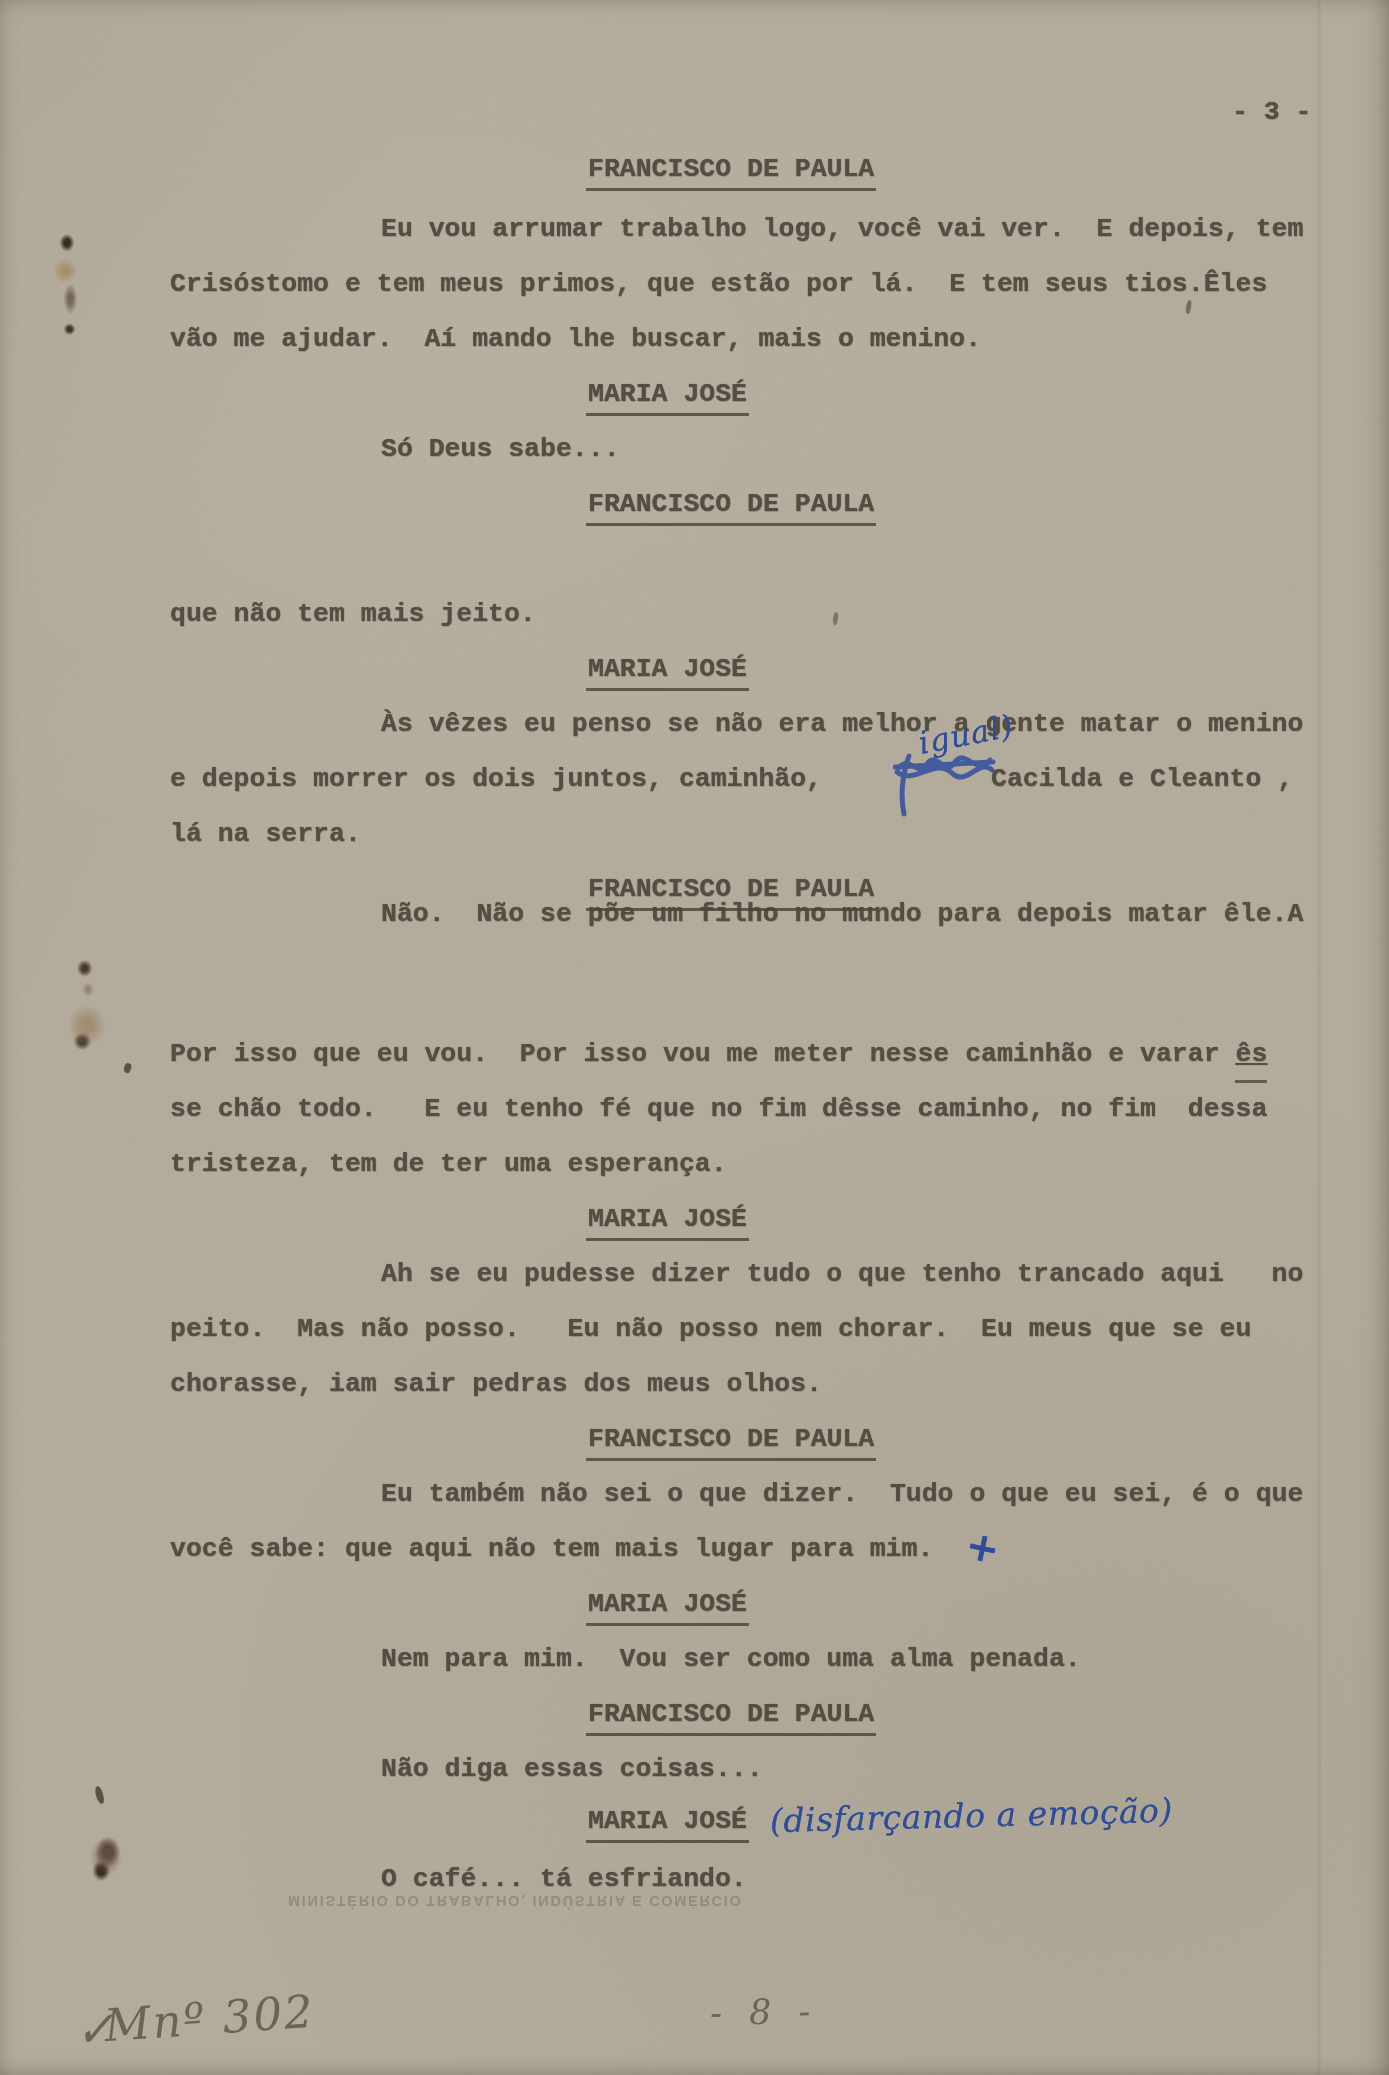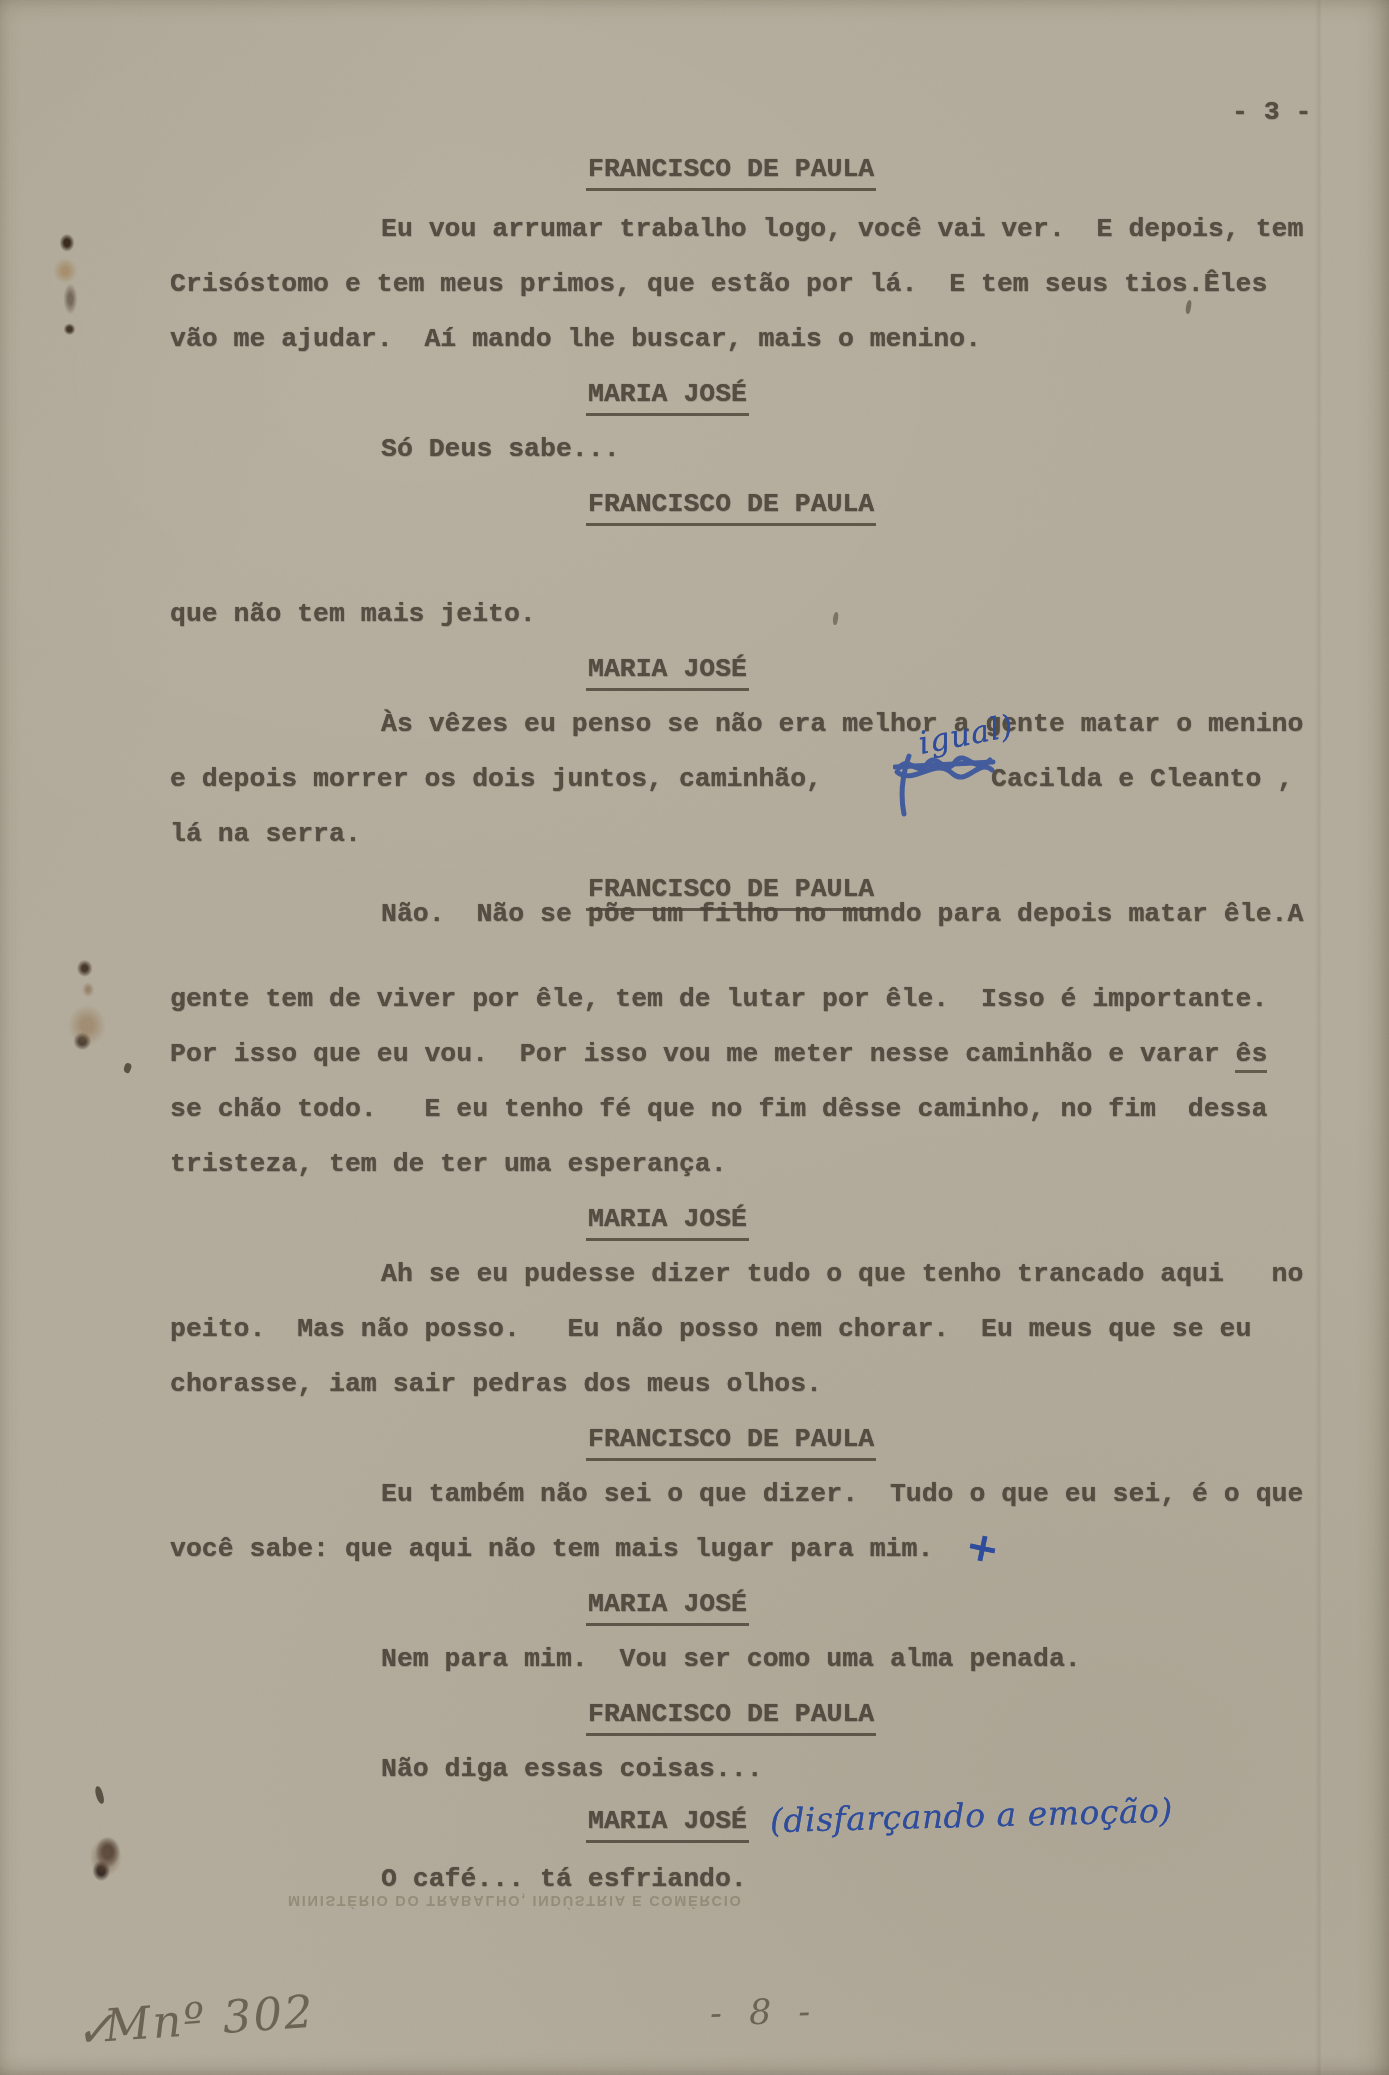--- a/index.html
+++ b/index.html
@@ -19,21 +19,21 @@
     background:linear-gradient(to right, rgba(0,0,0,0), rgba(70,62,50,.12) 45%, rgba(255,255,240,.07) 75%, rgba(0,0,0,0));
     filter:blur(1.2px);}
   
   .t{position:absolute;left:170px;white-space:pre;
     font-family:"Liberation Mono","DejaVu Sans Mono",monospace;
     font-weight:700;font-size:26.5px;line-height:34px;color:#4d463b;opacity:.92;
     text-shadow:0 0 1px rgba(70,60,48,.8), .5px .5px 0 rgba(70,60,48,.22);}
   .ind{left:361px;margin-left:20px;}
   .hd{left:586px;}
   .hl{display:inline-block;border-bottom:3px solid rgba(72,63,50,.85);padding:0 2px 2px 2px;}
-  .u{border-bottom:3px solid rgba(72,63,50,.8);padding-bottom:1px;}
+  .u{border-bottom:3px solid rgba(72,63,50,.8);padding-bottom:11px;text-decoration:underline;}
   
   .pen{position:absolute;font-family:"DejaVu Serif",serif;font-style:italic;color:#2e4d9d;
     text-shadow:0 0 .6px rgba(46,77,157,.75);}
   .igual{font-size:31px;transform:rotate(-11deg);letter-spacing:1px;}
   .plus{font-size:40px;transform:rotate(12deg);font-family:"DejaVu Sans",sans-serif;font-style:normal;font-weight:700;}
   .stage{font-size:33px;transform:rotate(-1.5deg);letter-spacing:.5px;}
   .scribble{position:absolute;}
   
   .pencil{position:absolute;font-family:"DejaVu Serif",serif;font-style:italic;color:#6d6456;}
   .arch{font-size:45px;transform:rotate(-4deg);letter-spacing:2px;}
@@ -92,21 +92,20 @@
       <path d="M2,19 L100,14"></path>
       <path d="M16,8 C9,28 7,46 11,66"></path>
     </g>
   </svg>
   <div class="t" style="left:991px;top:762px">Cacilda e Cleanto ,</div>
   <div class="pen igual" style="left:918px;top:716px">igual)</div>
   <div class="t" style="top:817px">lá na serra.</div>
 
   <div class="t hd" style="top:872px"><span class="hl">FRANCISCO DE PAULA</span></div>
   <div class="t ind" style="top:897px">Não.  Não se põe um filho no mundo para depois matar êle.A</div>
-  <div class="t" style="top:982px">gente tem de viver por êle, tem de lutar por êle.  Isso é importante.</div>
   <div class="t" style="top:1037px"><span>Por isso que eu vou.  Por isso vou me meter nesse caminhão e varar </span><span class="u">ês</span></div>
   <div class="t" style="top:1092px">se chão todo.   E eu tenho fé que no fim dêsse caminho, no fim  dessa</div>
   <div class="t" style="top:1147px">tristeza, tem de ter uma esperança.</div>
 
   <div class="t hd" style="top:1202px"><span class="hl">MARIA JOSÉ</span></div>
   <div class="t ind" style="top:1257px">Ah se eu pudesse dizer tudo o que tenho trancado aqui   no</div>
   <div class="t" style="top:1312px">peito.  Mas não posso.   Eu não posso nem chorar.  Eu meus que se eu</div>
   <div class="t" style="top:1367px">chorasse, iam sair pedras dos meus olhos.</div>
 
   <div class="t hd" style="top:1422px"><span class="hl">FRANCISCO DE PAULA</span></div>

